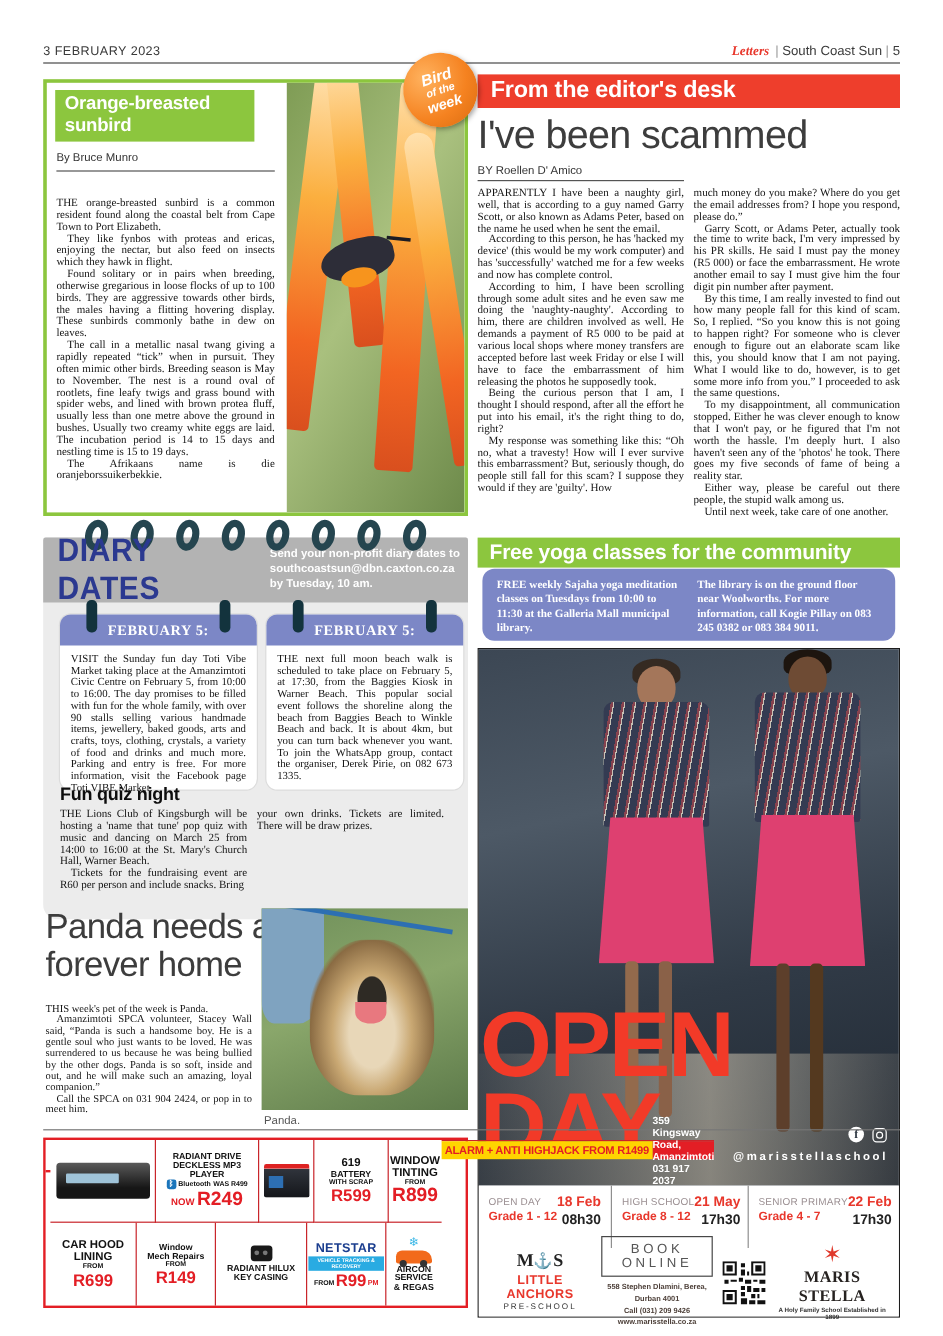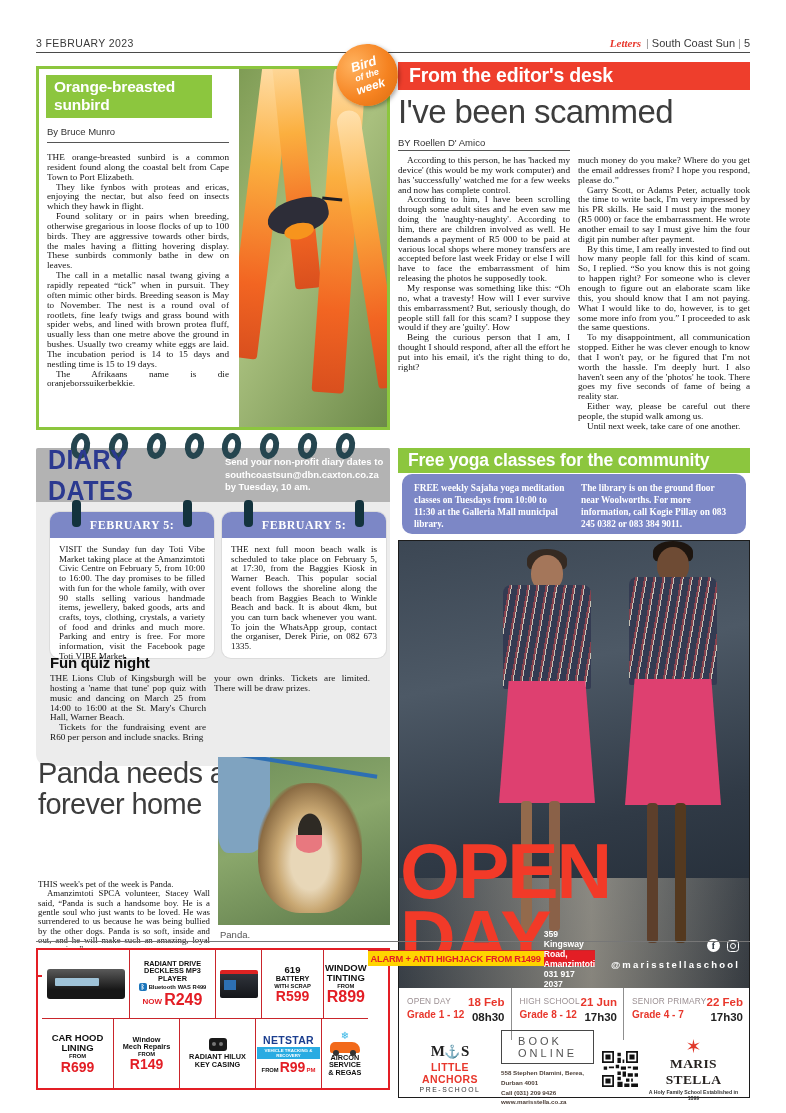--- a/index.html
+++ b/index.html
@@ -10,21 +10,21 @@
   #hdr-date{left:36px;top:37px;font-size:10.5px;color:#3a3a3a;letter-spacing:.4px}
   #hdr-right{right:36px;top:37px;font-size:11px;color:#3a3a3a}
   #hdr-right .sec{color:#e8372c;font-weight:bold;font-style:italic;font-family:"Liberation Serif",serif;margin-right:2px}
   #hdr-right .sep{color:#999;margin:0 3px}
   #hdr-rule{left:36px;top:52px;width:714px;border-top:1.5px solid #4a4a4a}
 
   
   .sunbird-box{left:36px;top:66px;width:354px;height:364px;border:3px solid #8cc63e;display:flex;background:#fff;overflow:hidden}
   .sunbird-left{width:200px;padding:4px 10px 6px 8px;overflow:hidden}
   .sunbird-title{background:#8cc63e;color:#fff;font-weight:bold;font-size:15.5px;padding:3px 8px 4px;letter-spacing:-.2px;margin:2px 17px 8px -1px}
-  .sunbird-byline{font-size:9.5px;color:#333;padding-bottom:5px;border-bottom:1.5px solid #555;margin-bottom:10px}
+  .sunbird-byline{font-size:9.5px;color:#333;padding-bottom:5px;border-bottom:1.5px solid #555;margin-bottom:22px}
   .bodytext p{font-family:"Liberation Serif",serif;font-size:9.2px;line-height:1.07;text-align:justify;color:#141414}
   .bodytext p.ind{text-indent:9px}
   .sunbird-photo{flex:1;position:relative;background:linear-gradient(120deg,#7f9c55,#a9c07e 45%,#6d8a4a);overflow:hidden}
   .spike{position:absolute;border-radius:12px 12px 4px 4px;background:linear-gradient(#ffe1ae,#fbaf3f 35%,#f26522 75%,#d94f1e)}
   .sp1{left:6px;top:-10px;width:30px;height:300px;transform:rotate(7deg)}
   .sp2{left:44px;top:-20px;width:26px;height:240px;transform:rotate(-6deg)}
   .sp3{left:84px;top:-6px;width:32px;height:330px;transform:rotate(4deg)}
   .sp4{left:118px;top:40px;width:24px;height:280px;transform:rotate(-9deg)}
   .birdshape{position:absolute;left:28px;top:130px;width:62px;height:34px;background:#2d2d38;border-radius:60% 40% 50% 50%;transform:rotate(-12deg)}
   .birdshape::after{content:"";position:absolute;left:14px;bottom:-6px;width:30px;height:16px;background:#f7941d;border-radius:50%}
@@ -90,44 +90,44 @@
   .girlB .g-dress{left:14px;top:132px;width:96px;height:126px}
   .girlB .l1{left:36px;top:256px;height:140px;background:#5d3f2b}
   .girlB .l2{left:64px;top:256px;height:140px;background:#54391f}
   .open{position:absolute;left:1px;bottom:16px;color:#f23a28;font-weight:800;font-size:77px;line-height:.87;letter-spacing:-2px}
   .social{position:absolute;right:10px;bottom:36px;display:flex;gap:7px;align-items:center}
   .fb{width:13px;height:13px;border-radius:50%;background:#fff;color:#2c3540;font-size:10px;font-weight:bold;font-family:"Liberation Serif",serif;display:flex;align-items:center;justify-content:center}
   .ig{width:12px;height:12px;border:1.5px solid #fff;border-radius:3.5px;position:relative}
   .ig i{position:absolute;inset:2px;border:1.3px solid #fff;border-radius:50%}
   .handle{position:absolute;right:9px;bottom:18px;color:#fff;font-size:9.5px;font-weight:bold;letter-spacing:2.2px}
   .sessions{position:absolute;top:447px;left:0;right:0;height:52px;display:flex;background:#fff}
-  .sess{flex:1;display:flex;justify-content:space-between;padding:8px 6px 0 8px}
+  .sess{flex:1;display:flex;padding:8px 6px 0 8px}
   .sess + .sess{border-left:1.5px solid #8f8f8f}
   .sess-label{font-size:8.3px;color:#9b8f92;letter-spacing:.2px;white-space:nowrap}
   .sess-grade{font-size:10px;font-weight:bold;color:#e8372c;margin-top:3px;white-space:nowrap}
   .sess-date{font-size:11.5px;font-weight:bold;color:#e8372c;white-space:nowrap}
   .sess-time{font-size:11.5px;font-weight:bold;color:#222;margin-top:3px;text-align:right}
   .maris-bottom{position:absolute;top:499px;left:0;right:0;bottom:0;display:flex;align-items:center;padding:0 8px;gap:8px;background:#fff}
   .la{width:96px;text-align:center}
   .la-crest{font-family:Liberation Serif, serif;font-weight:bold;font-size:15px;color:#222;line-height:1}
   .la-crest .anc{color:#d2342a;font-size:13px}
   .la-name{color:#e8372c;font-weight:bold;font-size:10.5px;letter-spacing:.4px;margin-top:2px}
   .la-sub{font-size:6.8px;letter-spacing:1.6px;color:#333;margin-top:1px}
-  .mid{flex:1;}
+  .mid{flex:1;text-align:center}
   .book{display:inline-block;border:1.5px solid #474747;padding:4px 16px;font-size:11px;letter-spacing:3px;color:#555}
   .addr{font-size:6.2px;font-weight:bold;color:#4e413a;line-height:1.55;margin-top:4px}
   .qr{width:36px;height:36px;flex:none}
   .mst{width:106px;text-align:center}
   .mst-crest{color:#e0392b;font-size:19px;line-height:1}
   .mst-name{font-family:"Liberation Serif",serif;font-weight:bold;font-size:13.5px;color:#262220;letter-spacing:.4px}
   .mst-sub{font-size:5.2px;color:#333;font-weight:bold;margin-top:1px}
 
   
   .panda-title{left:38px;top:758px;font-size:29px;font-weight:400;color:#3d3d3d;letter-spacing:-.6px;line-height:1.08}
-  .panda-text{left:38px;top:880px;width:172px;overflow:hidden}
+  .panda-text{left:38px;top:836px;width:172px;overflow:hidden}
   .panda-text p{font-size:8.8px;line-height:1.06}
   .panda-photo{left:218px;top:757px;width:172px;height:168px;background:linear-gradient(160deg,#6f8f5a 0%,#8aa76b 45%,#5d7a4a 100%);position:relative;overflow:hidden}
   .jeans{position:absolute;left:0;top:0;width:52px;height:96px;background:#7fa3c0;border-radius:0 0 40% 20%}
   .leash{position:absolute;left:10px;top:6px;width:150px;height:4px;background:#2d6fb3;transform:rotate(9deg)}
   .dog{position:absolute;left:40px;top:26px;width:104px;height:130px;background:radial-gradient(ellipse at 50% 38%,#2e2a24 0 16%,transparent 17%),radial-gradient(ellipse at 50% 60%,#e8d7b8 0 26%,#c9a873 45%,#8a6b43 70%,transparent 75%);border-radius:46% 46% 40% 40%}
   .dog::after{content:"";position:absolute;left:38px;top:52px;width:26px;height:18px;background:#e8787f;border-radius:0 0 50% 50%}
   .panda-cap{left:220px;top:929px;font-size:9.5px;color:#555}
   .mid-rule{left:36px;top:941px;width:714px;border-top:1px solid #777}
 
   
@@ -214,24 +214,25 @@
   <span class="b2">of the</span>
   <span class="b3">week</span>
 </div>
 
 <div class="abs ed-banner">From the editor's desk</div>
 <div class="abs ed-headline">I've been scammed</div>
 <div class="abs ed-byline">BY Roellen D' Amico</div>
 <div class="abs ed-rule"></div>
 <div class="abs ed-cols">
   <div class="ed-col bodytext">
+    <p>APPARENTLY I have been a naughty girl, well, that is according to a guy named Garry Scott, or also known as Adams Peter, based on the name he used when he sent the email.</p>
     <p class="ind">According to this person, he has 'hacked my device' (this would be my work computer) and has 'successfully' watched me for a few weeks and now has complete control.</p>
     <p class="ind">According to him, I have been scrolling through some adult sites and he even saw me doing the 'naughty-naughty'. According to him, there are children involved as well. He demands a payment of R5 000 to be paid at various local shops where money transfers are accepted before last week Friday or else I will have to face the embarrassment of him releasing the photos he supposedly took.</p>
+    <p class="ind">Being the curious person that I am, I thought I should respond, after all the effort he put into his email, it's the right thing to do, right?</p>
     <p class="ind">My response was something like this: “Oh no, what a travesty! How will I ever survive this embarrassment? But, seriously though, do people still fall for this scam? I suppose they would if they are 'guilty'. How</p>
-    <p class="ind">Being the curious person that I am, I thought I should respond, after all the effort he put into his email, it's the right thing to do, right?</p>
   </div>
   <div class="ed-col bodytext">
     <p>much money do you make? Where do you get the email addresses from? I hope you respond, please do.”</p>
     <p class="ind">Garry Scott, or Adams Peter, actually took the time to write back, I'm very impressed by his PR skills. He said I must pay the money (R5 000) or face the embarrassment. He wrote another email to say I must give him the four digit pin number after payment.</p>
     <p class="ind">By this time, I am really invested to find out how many people fall for this kind of scam. So, I replied. “So you know this is not going to happen right? For someone who is clever enough to figure out an elaborate scam like this, you should know that I am not paying. What I would like to do, however, is to get some more info from you.” I proceeded to ask the same questions.</p>
     <p class="ind">To my disappointment, all communication stopped. Either he was clever enough to know that I won't pay, or he figured that I'm not worth the hassle. I'm deeply hurt. I also haven't seen any of the 'photos' he took. There goes my five seconds of fame of being a reality star.</p>
     <p class="ind">Either way, please be careful out there people, the stupid walk among us.</p>
     <p class="ind">Until next week, take care of one another.</p>
   </div>
 </div>
@@ -322,21 +323,21 @@
           <div class="sess-date">18 Feb</div>
            <div class="sess-time">08h30</div>
         </div>
     </div>
     <div class="sess">
       <div>
           <div class="sess-label">HIGH SCHOOL</div>
            <div class="sess-grade">Grade 8 - 12</div>
         </div>
       <div>
-          <div class="sess-date">21 Jun</div>
+          <div class="sess-date">21 May</div>
            <div class="sess-time">17h30</div>
         </div>
     </div>
     <div class="sess">
       <div>
           <div class="sess-label">SENIOR PRIMARY</div>
            <div class="sess-grade">Grade 4 - 7</div>
         </div>
       <div>
           <div class="sess-date">22 Feb</div>

